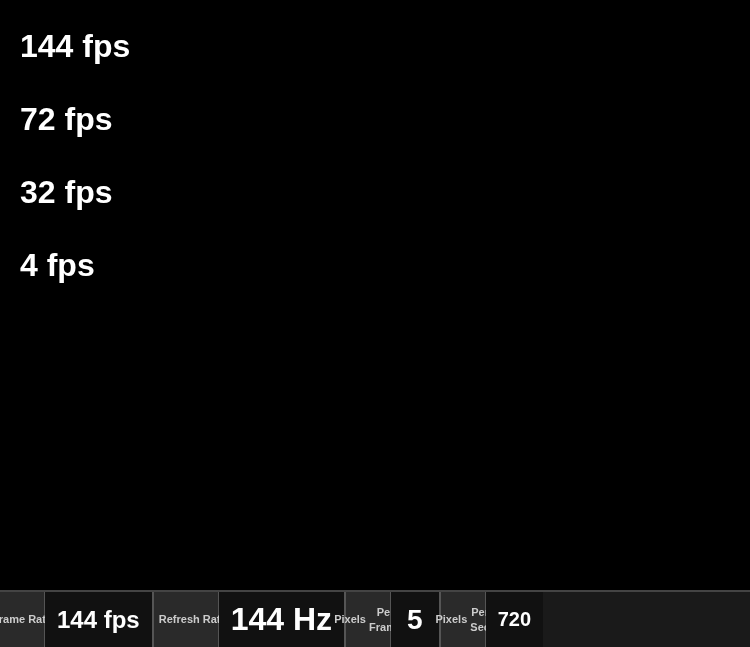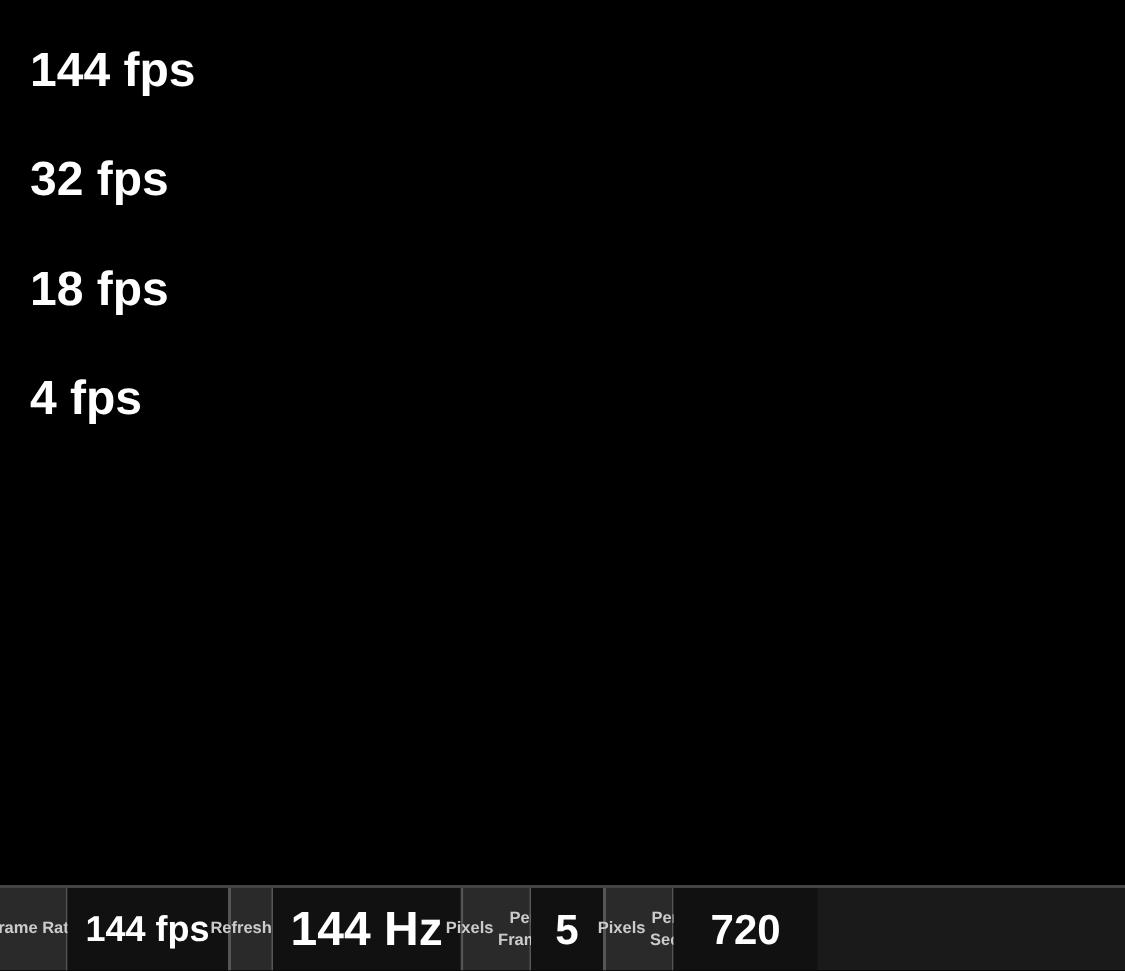--- a/index.html
+++ b/index.html
@@ -75,36 +75,36 @@
       background-color: #111;
       height: 100%;
       display: flex;
       align-items: center;
       justify-content: center;
     }
 
     .seg-frame-rate .segment-label { width: 45px; }
     .seg-frame-rate .segment-value { font-size: 24px; }
 
-    .seg-refresh-rate .segment-label { width: 28px; padding-left: 20px; }
+    .seg-refresh-rate .segment-label { width: 65px; padding-left: 20px; }
     .seg-refresh-rate .segment-value { font-size: 32px; }
 
     .seg-pixels-per-frame .segment-label { width: 45px; }
     .seg-pixels-per-frame .segment-value { font-size: 28px; padding: 0 16px; }
 
     .seg-pixels-per-sec .segment-label { width: 45px; }
-    .seg-pixels-per-sec .segment-value { font-size: 28px; padding: 0 25px; }
+    .seg-pixels-per-sec .segment-value { font-size: 20px; padding: 0 12px; }
   </style>
 </head>
 <body>
 
 <div class="main-content">
   <div class="fps-label">144 fps</div>
+  <div class="fps-label">72 fps</div>
   <div class="fps-label">32 fps</div>
-  <div class="fps-label">18 fps</div>
   <div class="fps-label">4 fps</div>
 </div>
 
 <div class="status-bar">
 
   <div class="status-segment seg-frame-rate">
     <div class="segment-label">
       <span>Frame</span>&nbsp;<span>Rate</span>
     </div>
     <div class="segment-value">144 fps</div>

